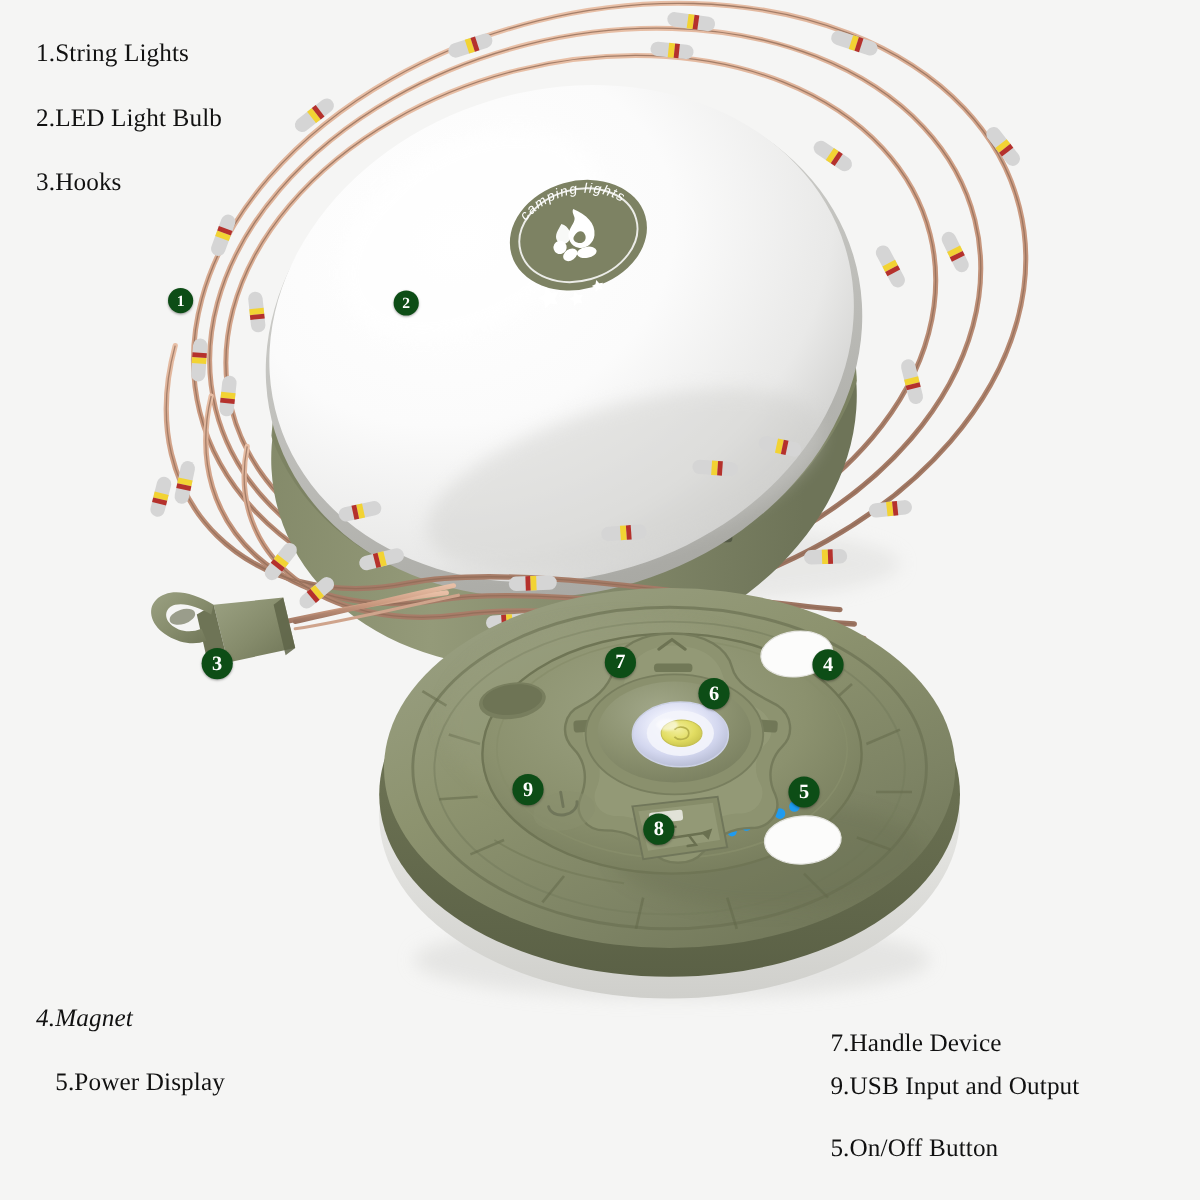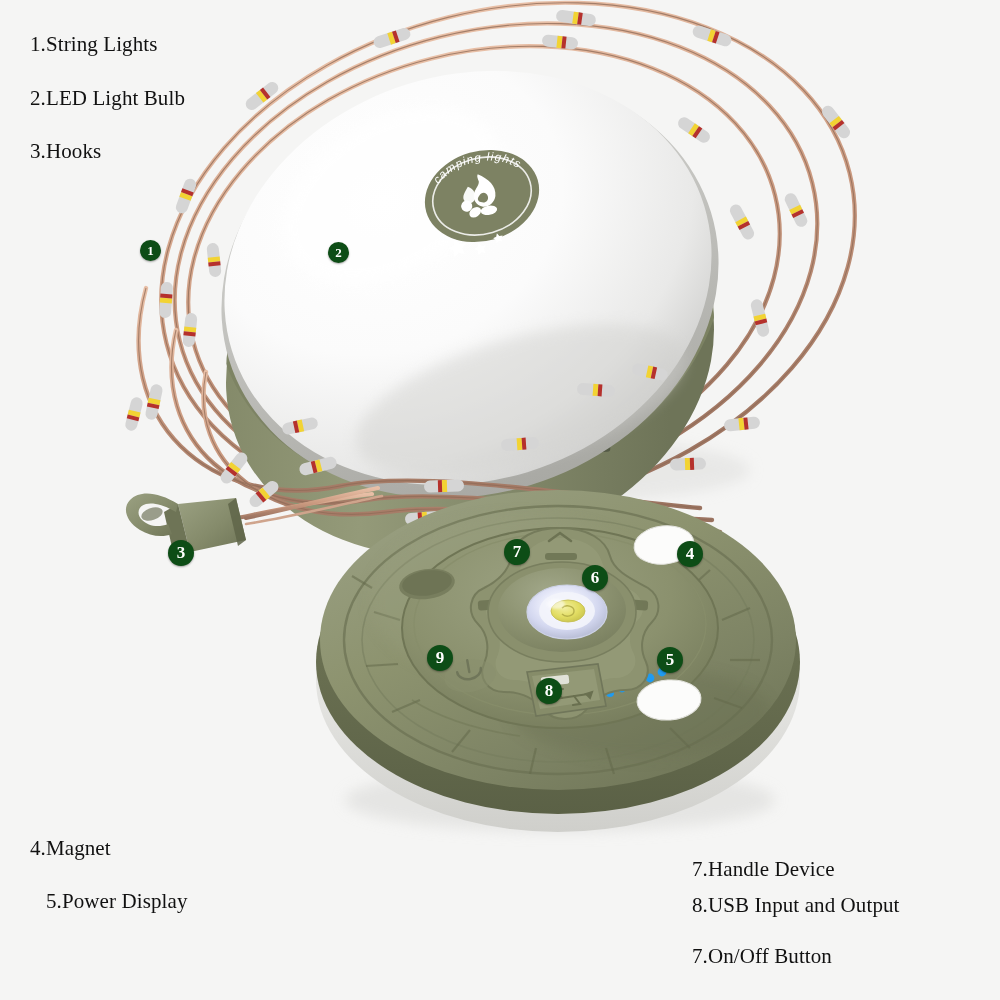--- a/index.html
+++ b/index.html
@@ -491,20 +491,20 @@
   <div class="marker" style="left:657px;top:647px;">5</div>
   <div class="marker" style="left:582px;top:565px;">6</div>
   <div class="marker" style="left:504px;top:539px;">7</div>
   <div class="marker" style="left:536px;top:678px;">8</div>
   <div class="marker" style="left:427px;top:645px;">9</div>
 
   <div class="legend legend-left" style="top:32px;">1.String Lights</div>
   <div class="legend legend-left" style="top:86px;text-align:right;">2.LED Light Bulb</div>
   <div class="legend legend-left" style="top:139px;text-align:right;">3.Hooks</div>
 
-  <div class="legend legend-left" style="top:836px;">4.Magnet</div>
+  <div class="legend legend-left" style="top:836px;font-style:italic;">4.Magnet</div>
   <div class="legend legend-left" style="top:889px;margin-left:16px;">5.Power Display</div>
 
   <div class="legend legend-right" style="top:841px;margin-top:16px;">7.Handle Device</div>
-  <div class="legend legend-right" style="top:893px;">8.USB Input and Output</div>
-  <div class="legend legend-right" style="top:944px;">7.On/Off Button</div>
+  <div class="legend legend-right" style="top:893px;">9.USB Input and Output</div>
+  <div class="legend legend-right" style="top:944px;">5.On/Off Button</div>
 
 </div>
 
 </body></html>

